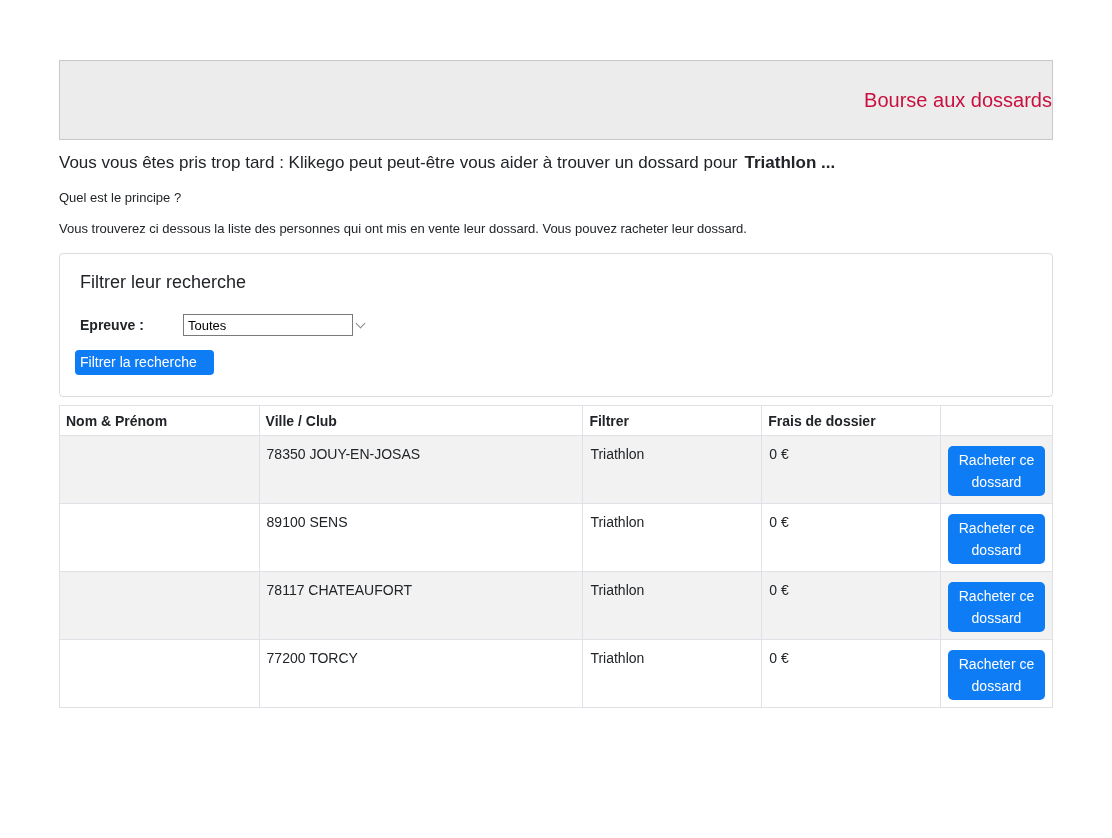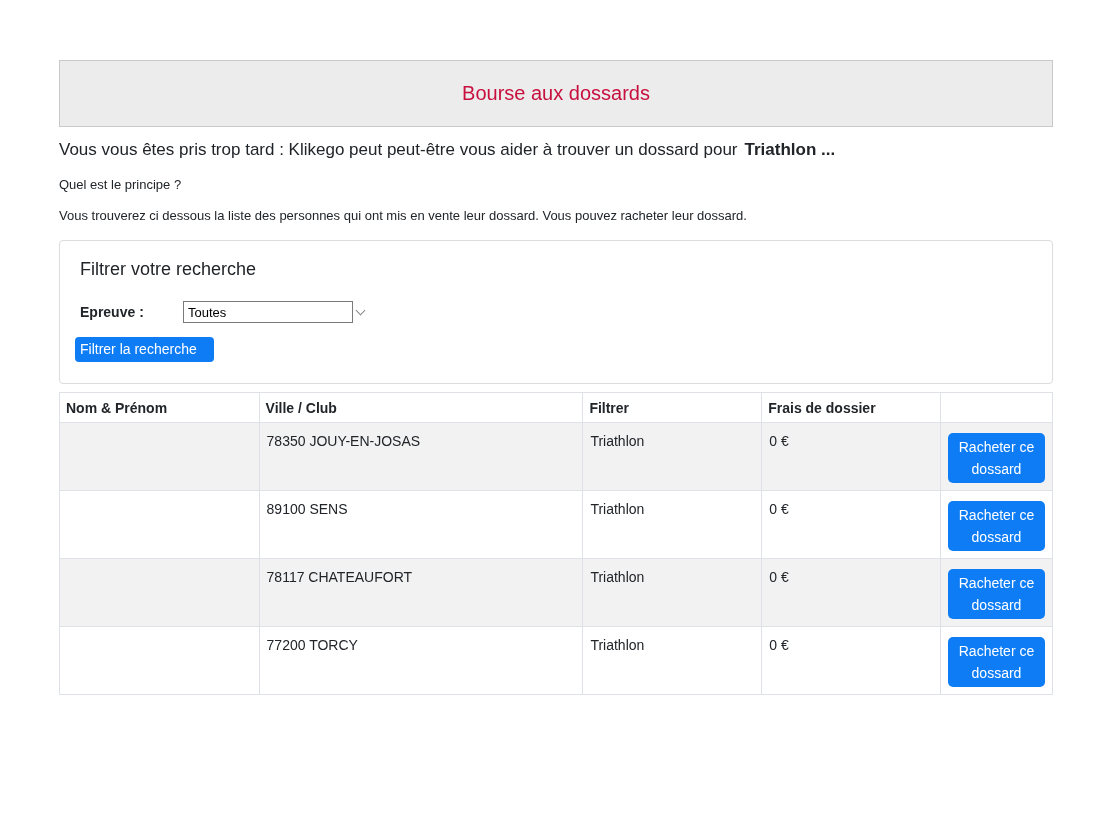--- a/index.html
+++ b/index.html
@@ -11,24 +11,24 @@
     width: 1112px;
     height: 838px;
     overflow: hidden;
   }
   .page { width: 994px; margin: 60px auto 0 auto; }
 
   
   .banner {
     background: #ececec;
     border: 1px solid #c9c9c9;
-    height: 67px;
+    height: 80px;
     display: flex;
     align-items: center;
-    justify-content: center;
+    justify-content: flex-end;
   }
   .banner h1 {
     margin: 0;
     font-size: 20px;
     font-weight: 400;
     color: #c8103e;
   }
 
   
   .intro-line { font-size: 17px; margin: 13px 0 0 0; }
@@ -139,21 +139,21 @@
 
   <p class="intro-line">
     <span>Vous vous êtes pris trop tard : Klikego peut peut-être vous aider à trouver un dossard pour</span><span class="hl">Triathlon ...</span>
   </p>
 
   <p class="principle">Quel est le principe ?</p>
 
   <p class="description">Vous trouverez ci dessous la liste des personnes qui ont mis en vente leur dossard. Vous pouvez racheter leur dossard.</p>
 
   <div class="filter-panel">
-    <h2 class="filter-title">Filtrer votre recherche</h2>
+    <h2 class="filter-title">Filtrer leur recherche</h2>
 
 
     <div class="form-row">
       <span class="form-label">Epreuve :</span>
       <span class="select-wrap">
         <select class="select-input">
           <option>Toutes</option>
         </select>
         <span class="chevron"></span>
       </span>

